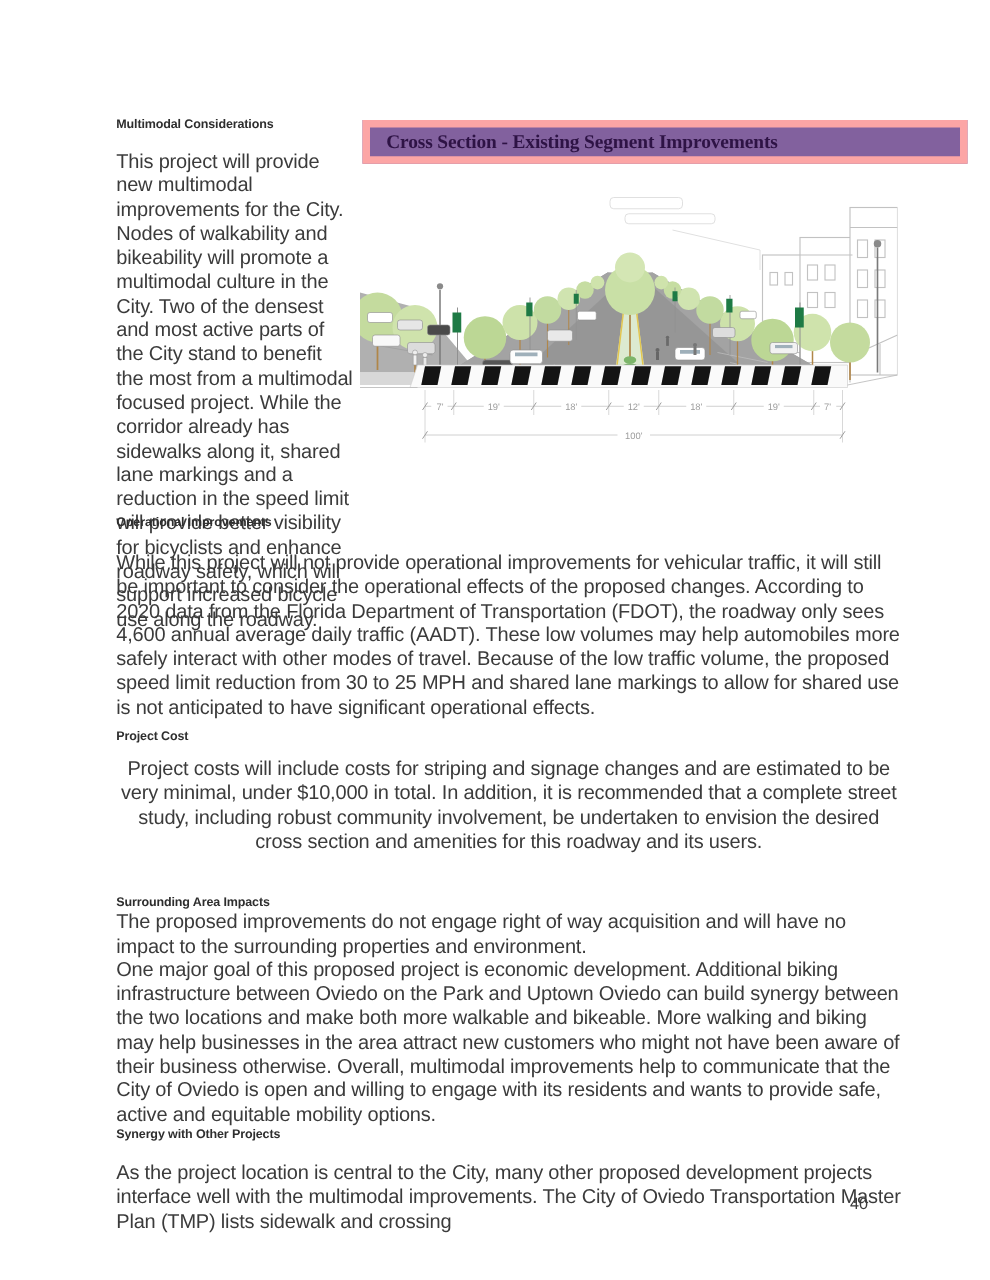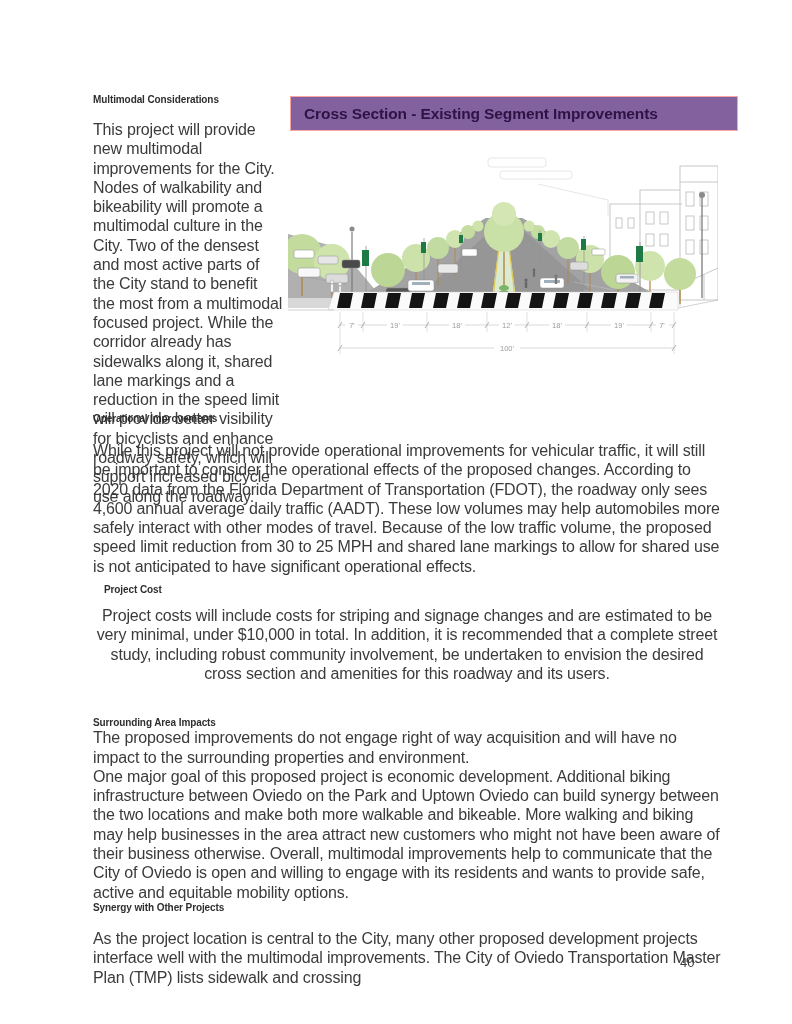--- a/index.html
+++ b/index.html
@@ -17,36 +17,36 @@
   p.body {
     font-size:16px; line-height:19.3px; letter-spacing:-0.15px; color:#3b3b3b;
   }
 
   
   .left-col { position:absolute; left:93px; top:94px; width:190px; }
   .left-col h3 { margin-bottom:15px; }
 
   
   .banner {
-    position:absolute; left:290px; top:96px; width:448px; height:35px;
-    background:#82619e; border:1px solid #fca5a5;
-    display:flex; align-items:center; padding-left:13px;
+    position:absolute; left:290px; top:96px; width:484px; height:35px;
+    background:#82619e; border:6px solid #fca5a5;
+    display:flex; align-items:center; padding-left:13px;font-family:Liberation Serif, serif;
   }
   .banner .banner-text {
     font-size:15.5px; font-weight:700; color:#2e1345; letter-spacing:-0.1px;
   }
 
   
   .figure-wrap { position:absolute; left:288px; top:138px; width:430px; height:240px; }
   .figure-wrap svg { display:block; }
 
   
   .main { position:absolute; left:93px; top:413px; width:628px; }
   .main .gap-lg { margin-top:17px; }
-  .main h3.after-para-sm { margin-top:8px;margin-left:11px; }
+  .main h3.after-para-sm { margin-top:8px; }
   .main h3.after-para-md { margin-top:34px; }
   .main p.tight { margin-top:0; }
   .main p.mt-sm { margin-top:11px;text-align:center; }
   .main p.mt-md { margin-top:16px; }
 
   .page-number {
     position:absolute; left:680px; top:955px; font-size:13px; color:#3b3b3b;
   }
 
   text.dim { font-size:7.5px; fill:#9c9c9c; font-family:"Liberation Sans",sans-serif; }

